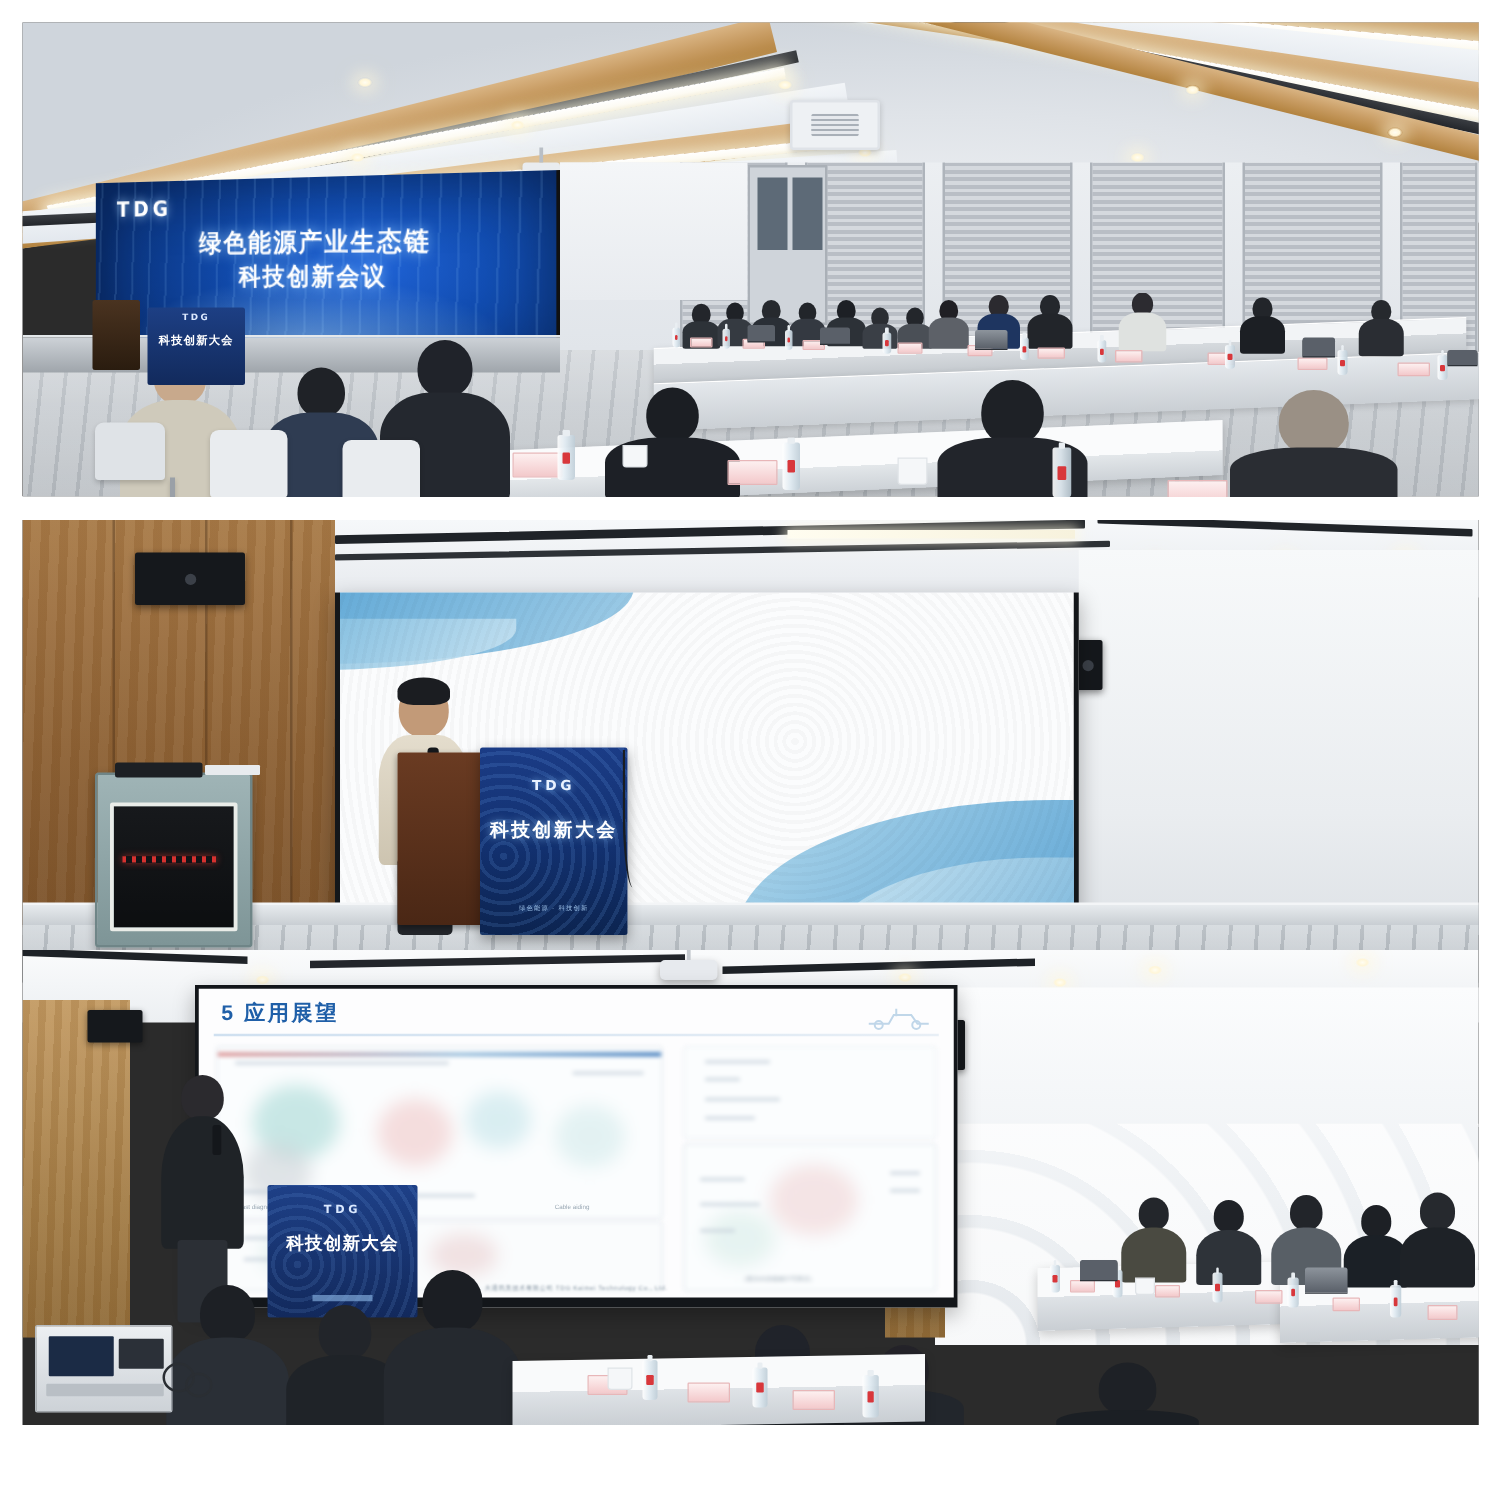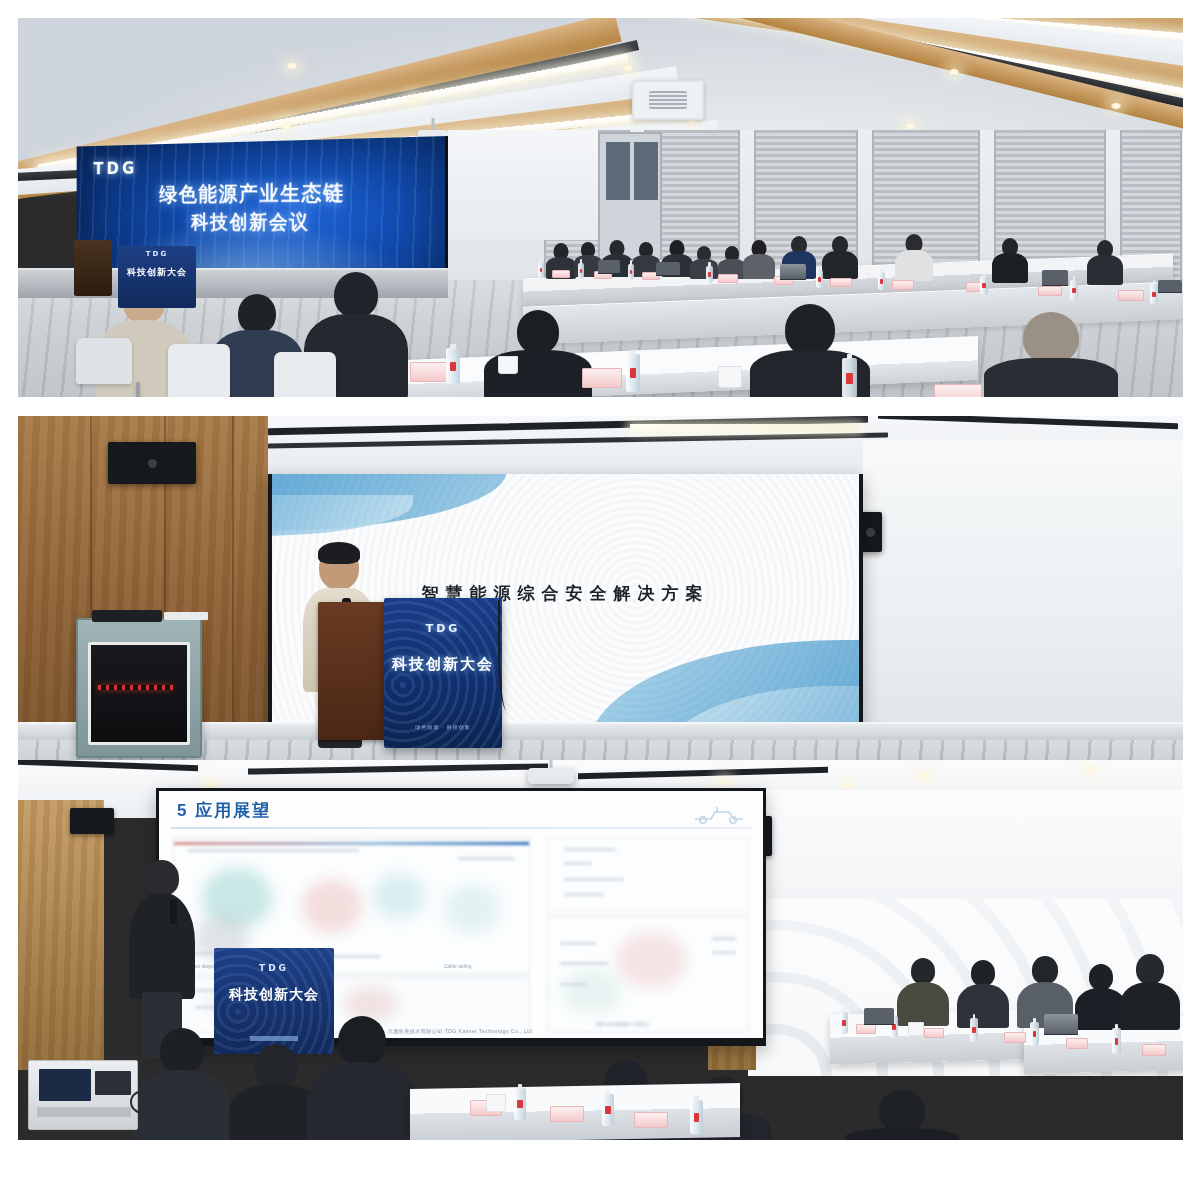--- a/index.html
+++ b/index.html
@@ -647,21 +647,20 @@
     <div class="speaker-box" style="left:840px;top:96px;width:24px;height:40px;">
         <i></i>
       </div>
 
     <div class="screen2">
       <div class="sw-tl"></div>
       <div class="sw-tl2"></div>
       <div class="sw-br"></div>
       <div class="sw-br2"></div>
       <div class="moire"></div>
-      <div class="screen2-title">智慧能源综合安全解决方案</div>
     </div>
 
     <div class="stage2"></div>
     <div class="p2-floor"></div>
 
     <div class="rack" style="left:58px;top:202px;width:126px;height:140px;">
       <div class="door"></div>
       <div class="leds"></div>
     </div>
     <div style="position:absolute;left:74px;top:194px;width:70px;height:12px;background:#1d2024;border-radius:2px;"></div>

